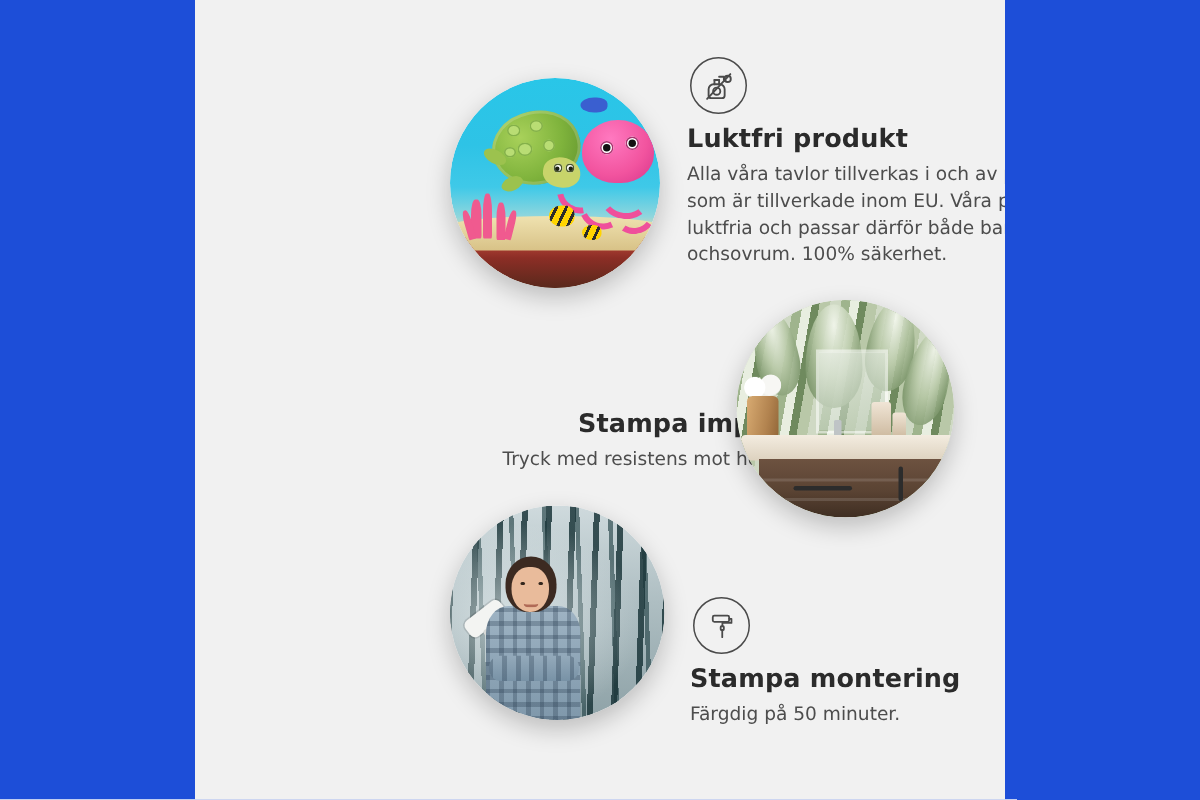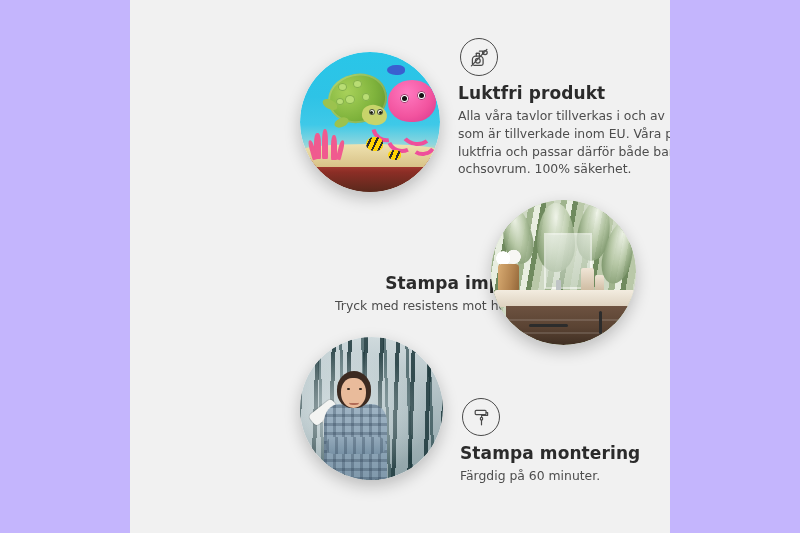--- a/index.html
+++ b/index.html
@@ -13,21 +13,21 @@
     background: #ffffff;
     font-family: "DejaVu Sans", "Liberation Sans", sans-serif;
     overflow: hidden;
   }
 
   
   .stage {
     position: relative;
     width: 800px;
     height: 533px;
-    background: #c4b5fd;
+    background: #1d4ed8;
   }
 
   
   .panel {
     position: absolute;
     left: 130px;
     top: 0;
     width: 540px;
     height: 533px;
     background: #f1f1f1;
@@ -448,17 +448,17 @@
     <div class="feature feature-mounting">
       <div class="icon-circle">
         <svg width="23" height="23" viewBox="0 0 24 24" fill="none" stroke="#4a4a4a" stroke-width="1.25" stroke-linecap="round" stroke-linejoin="round">
           <rect x="5.4" y="4.6" width="11.4" height="4.4" rx="1.1"></rect>
           <path d="M16.8 6.8h1.6v2.9h-6.3v2.2"></path>
           <rect x="10.9" y="12" width="2.2" height="2.6" rx="0.5"></rect>
           <line x1="12" y1="14.6" x2="12" y2="19.6"></line>
         </svg>
       </div>
       <div class="f-title">Stampa montering</div>
-      <p class="f-body">Färgdig på 60 minuter.</p>
+      <p class="f-body">Färgdig på 50 minuter.</p>
     </div>
 
   </div>
 </div>
 
 </body></html>

